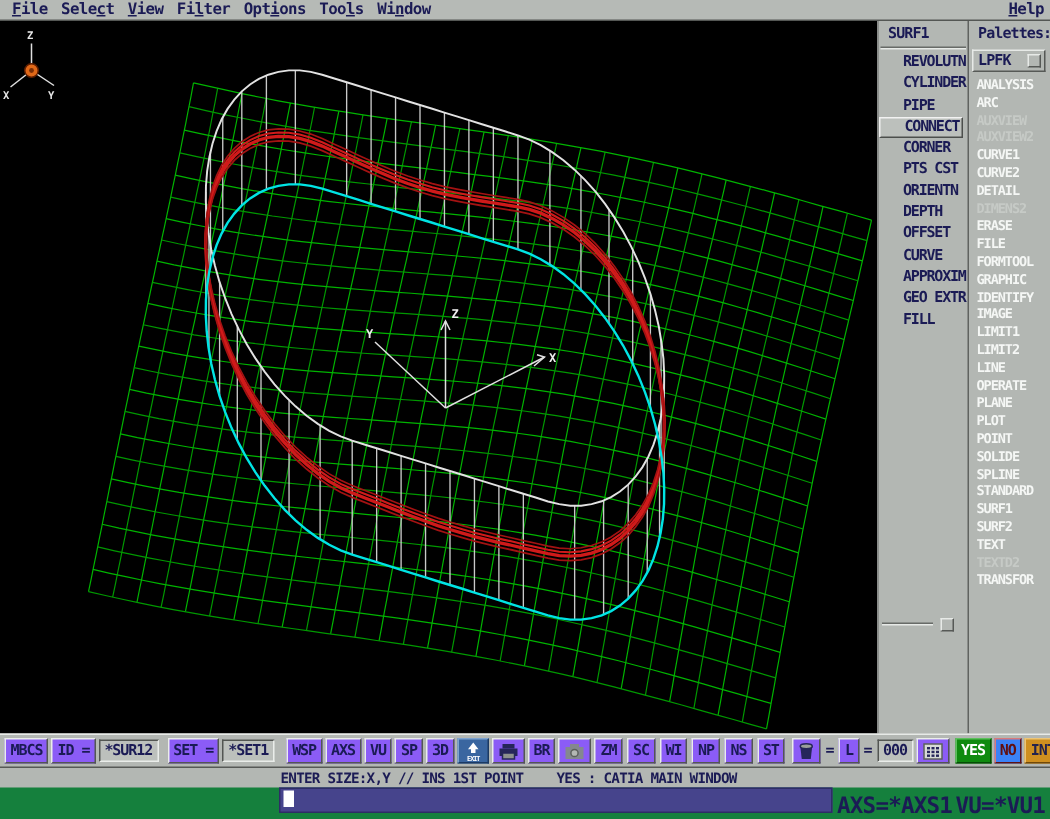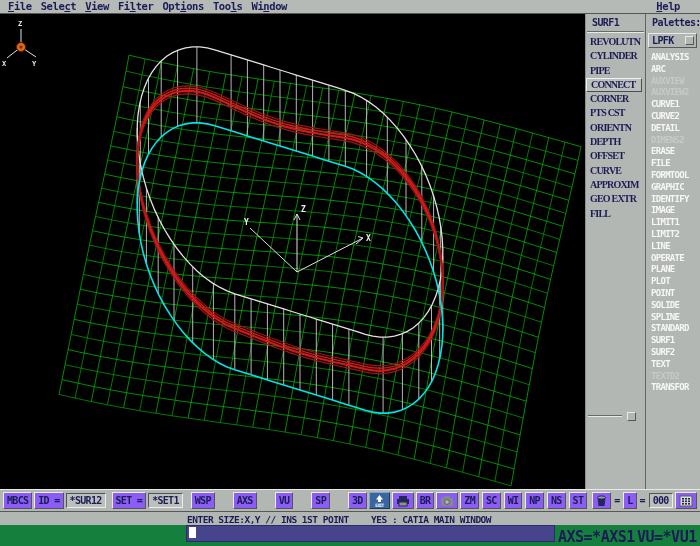--- a/index.html
+++ b/index.html
@@ -4,33 +4,33 @@
 <style>
   html,body{margin:0;padding:0;background:#666;}
   .app{position:relative;width:700px;height:546px;background:#b3b7b3;overflow:hidden;
        font-family:"DejaVu Sans Mono","Liberation Mono",monospace;font-weight:bold;color:#1b1b55;}
   
   .menubar{position:absolute;top:0;left:0;width:700px;height:14px;background:#b6bab6;
            border-bottom:1px solid #545754;display:flex;align-items:center;gap:9px;
            padding-left:8px;box-sizing:border-box;font-size:10.5px;letter-spacing:-0.4px;}
   .mitem{line-height:13px;cursor:default;white-space:pre;}
   .mitem u{text-decoration:underline;text-underline-offset:1px;}
-  .help-item{margin-left:auto;margin-right:20px;}
+  .help-item{margin-left:auto;margin-right:4px;}
   
   .viewport{position:absolute;top:14px;left:0;width:585px;height:475px;background:#000;}
   .viewport svg{position:absolute;top:0;left:0;}
   
   .surf1panel{position:absolute;top:14px;left:585px;width:60px;height:475px;background:#b3b7b3;
               border-left:1px solid #8d908d;box-sizing:border-box;}
   .palpanel{position:absolute;top:14px;left:645px;width:55px;height:475px;background:#b3b7b3;
             border-left:1px solid #606360;box-sizing:border-box;}
   .ptitle{font-size:10px;padding:3px 0 0 6px;letter-spacing:-0.6px;white-space:pre;}
   .groove{height:0;border-top:1px solid #676a67;border-bottom:1px solid #e7eae7;margin:3px 1px 2px 1px;}
-  .sitem{font-size:10px;line-height:14.3px;height:14.3px;padding-left:4px;letter-spacing:-0.8px;
-         white-space:pre;cursor:default;font-family:Liberation Serif, serif;}
+  .sitem{font-size:10px;line-height:14.3px;height:14.3px;padding-left:16px;letter-spacing:-0.8px;
+         white-space:pre;cursor:default;}
   .sitem.active{border:1px solid #f2f2f2;border-right-color:#4c4f4c;border-bottom-color:#4c4f4c;
                 background:#bcc0bc;margin-right:3px;line-height:12.3px;height:12.3px;}
   .combo{margin:5px 3px 4px 2px;height:13px;border:1px solid;border-color:#e7eae7 #565956 #565956 #e7eae7;
          display:flex;align-items:center;font-size:10px;padding-left:3px;background:#b3b7b3;letter-spacing:-0.6px;text-align:right;}
   .combo-arrow{margin-left:auto;margin-right:2px;width:7px;height:7px;border:1px solid;
                border-color:#e7eae7 #565956 #565956 #e7eae7;background:#b3b7b3;}
   .pitem{font-size:9px;line-height:11.8px;height:11.8px;color:#f5f7f5;padding-left:5px;
          letter-spacing:-0.7px;white-space:pre;cursor:default;}
   .pitem.dim{color:#c6cac6;}
   .handle{position:absolute;left:41px;top:398px;width:7px;height:7px;background:#b3b7b3;
@@ -261,21 +261,21 @@
         <div class="pitem">TRANSFOR</div>
       </div>
   </div>
 
   <div class="toolbar">
     <div class="tb">MBCS</div>
     <div class="tb">ID =</div>
     <div class="fld">*SUR12</div>
     <div class="tb" style="margin-left:4px">SET =</div>
     <div class="fld">*SET1</div>
-    <span id="mode-buttons" style="display:flex;gap:18px;margin-left:6px">
+    <span id="mode-buttons" style="display:flex;gap:2px;margin-left:6px">
         <div class="tb">WSP</div>
         <div class="tb">AXS</div>
         <div class="tb">VU</div>
         <div class="tb">SP</div>
         <div class="tb">3D</div>
       </span>
     <div class="tb exit">
       <svg width="17" height="14" viewBox="0 0 17 14">
         <path d="M8.5 1 L12 5.5 L10 5.5 L10 8 L7 8 L7 5.5 L5 5.5 Z" fill="#ffffff"></path>
         <text x="8.5" y="13" font-size="4.6" fill="#ffffff" text-anchor="middle" font-family="DejaVu Sans Mono, monospace" id="exit-txt">EXIT</text>

